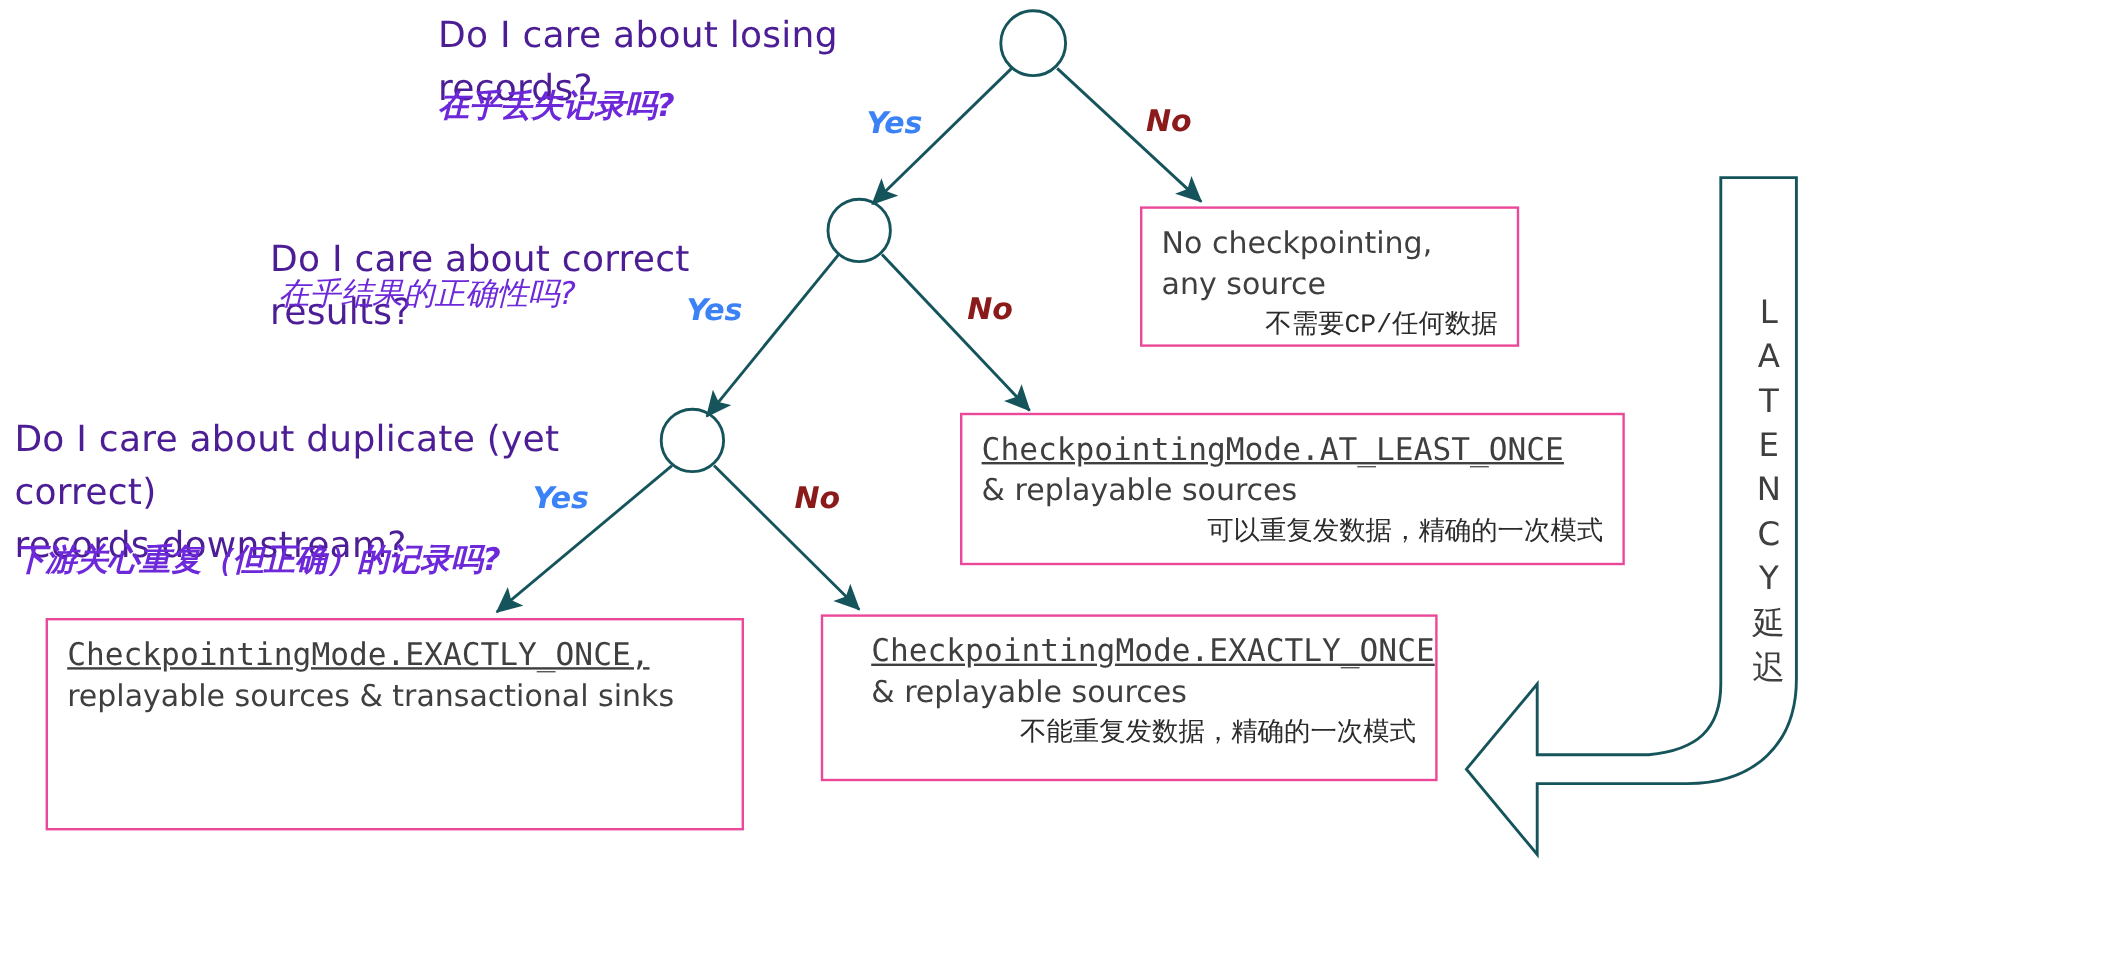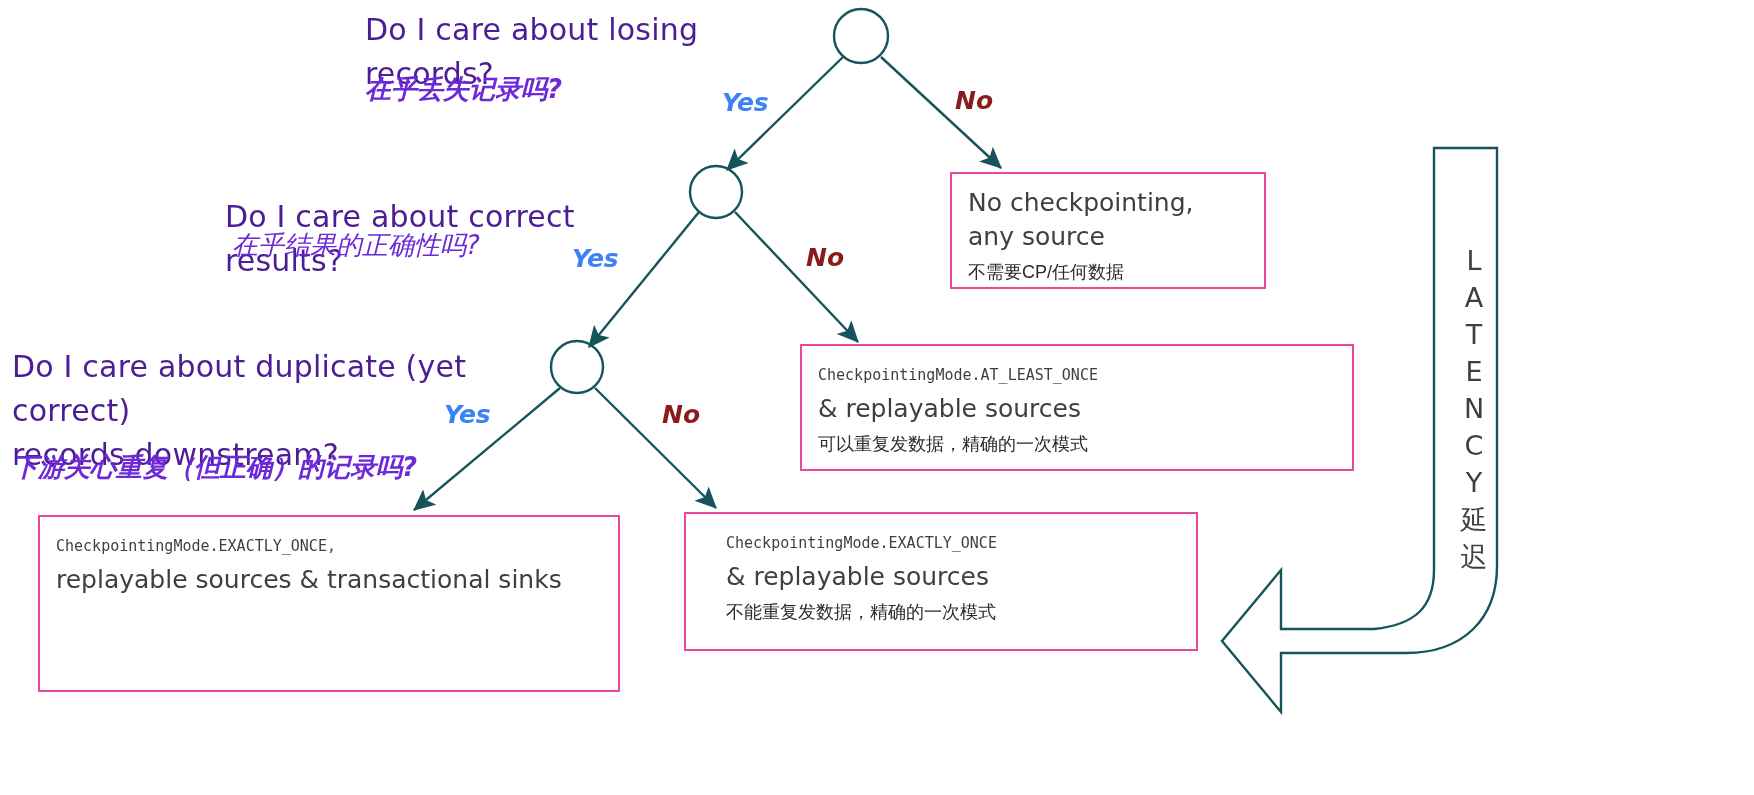--- a/index.html
+++ b/index.html
@@ -13,24 +13,24 @@
   .q-zh{position:absolute;font-weight:bold;font-style:italic;font-size:26px;color:#6d28d9;
         font-family:"DejaVu Sans",sans-serif;line-height:42px;white-space:pre-line;}
 
   .edge-label{position:absolute;font-weight:bold;font-style:italic;font-size:25px;
               font-family:"DejaVu Sans",sans-serif;}
   .edge-yes{color:#3b82f6;}
   .edge-no{color:#8b1a1a;}
 
   .obox{position:absolute;border:2px solid #ec4899;background:#ffffff;box-sizing:border-box;
         padding:12px 16px 14px 16px;}
-  .mono{font-family:"DejaVu Sans Mono","Liberation Mono",monospace;font-size:15px;
-        color:#3f3f3f;line-height:34px;white-space:nowrap;}
+  .mono{font-family:"DejaVu Sans Mono","Liberation Mono",monospace;font-size:26px;
+        color:#3f3f3f;line-height:34px;white-space:nowrap;text-decoration:underline;}
   .sans{font-family:"DejaVu Sans",sans-serif;font-size:25px;color:#3f3f3f;line-height:34px;}
-  .zh{font-family:Liberation Sans, sans-serif;font-size:18px;color:#2b2b2b;line-height:36px;}
+  .zh{font-family:Liberation Mono, monospace;font-size:22px;color:#2b2b2b;line-height:36px;text-align:right;}
 
   .latency{position:absolute;left:1448px;top:242px;width:52px;text-align:center;
            font-family:"DejaVu Sans",sans-serif;font-size:27px;color:#3f3f3f;line-height:37px;}
   .latency span{display:block;}
 </style>
 </head>
 <body>
 
 <div id="canvas">
 

